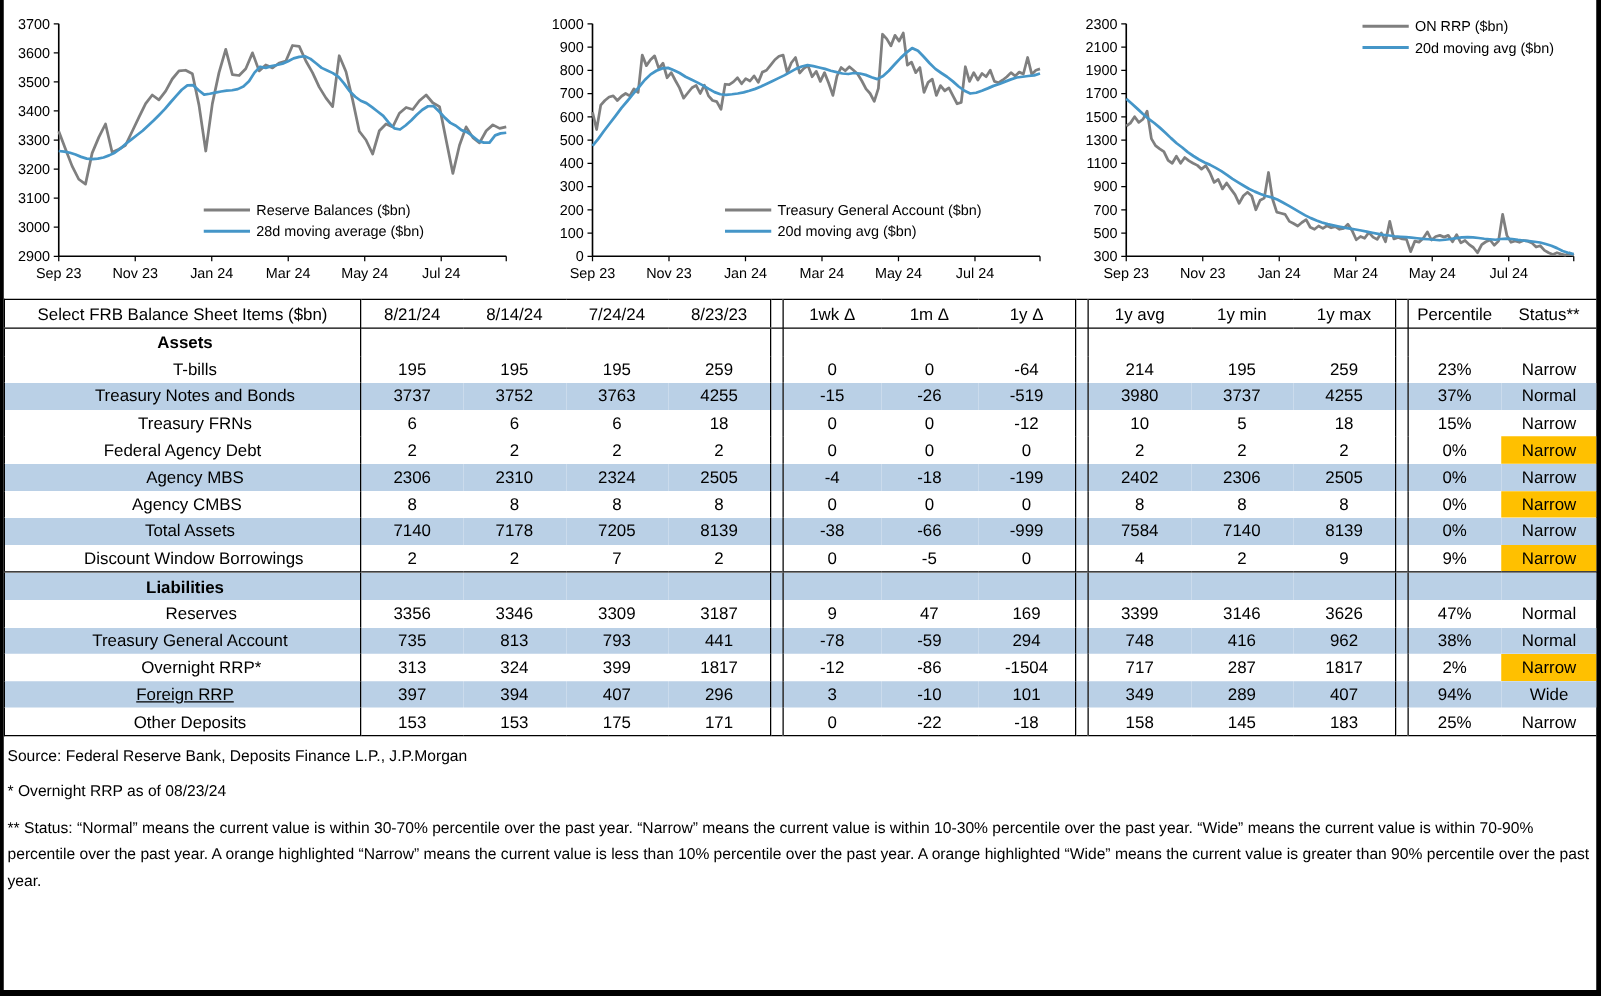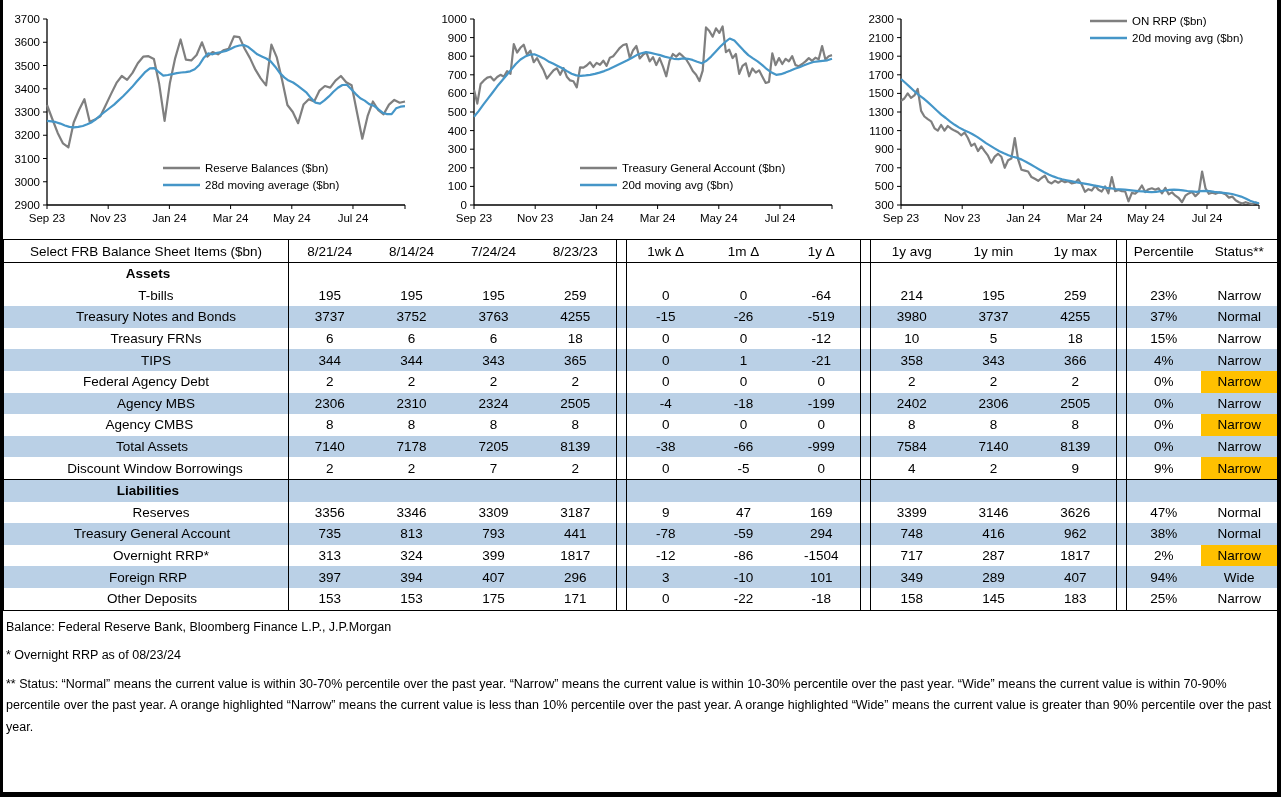--- a/index.html
+++ b/index.html
@@ -267,38 +267,20 @@
           <td>0</td>
           <td>-12</td>
           <td class="sp"></td>
           <td>10</td>
           <td>5</td>
           <td>18</td>
           <td class="sp"></td>
           <td>15%</td>
           <td>Narrow</td>
         </tr>
-        <tr class="shade">
-          <td class="lbl" style="padding-left: 22px;">TIPS</td>
-          <td>344</td>
-          <td>344</td>
-          <td>343</td>
-          <td>365</td>
-          <td class="sp"></td>
-          <td>0</td>
-          <td>1</td>
-          <td>-21</td>
-          <td class="sp"></td>
-          <td>358</td>
-          <td>343</td>
-          <td>366</td>
-          <td class="sp"></td>
-          <td>4%</td>
-          <td class="hl">Narrow</td>
-        </tr>
         <tr>
           <td class="lbl" style="">Federal Agency Debt</td>
           <td>2</td>
           <td>2</td>
           <td>2</td>
           <td>2</td>
           <td class="sp"></td>
           <td>0</td>
           <td>0</td>
           <td>0</td>
@@ -448,21 +430,21 @@
           <td>-1504</td>
           <td class="sp"></td>
           <td>717</td>
           <td>287</td>
           <td>1817</td>
           <td class="sp"></td>
           <td>2%</td>
           <td class="hl">Narrow</td>
         </tr>
         <tr class="shade">
-          <td class="lbl" style="padding-left: 6px;">Foreign RRP</td>
+          <td class="lbl" style="padding-left: 6px; text-decoration: underline;">Foreign RRP</td>
           <td>397</td>
           <td>394</td>
           <td>407</td>
           <td>296</td>
           <td class="sp"></td>
           <td>3</td>
           <td>-10</td>
           <td>101</td>
           <td class="sp"></td>
           <td>349</td>
@@ -487,18 +469,18 @@
           <td>145</td>
           <td>183</td>
           <td class="sp"></td>
           <td>25%</td>
           <td>Narrow</td>
         </tr>
       </tbody>
   </table>
 
   <div class="foot">
-    <div class="fline">Balance: Federal Reserve Bank, Bloomberg Finance L.P., J.P.Morgan</div>
+    <div class="fline">Source: Federal Reserve Bank, Deposits Finance L.P., J.P.Morgan</div>
     <div class="fline">* Overnight RRP as of 08/23/24</div>
     <div class="fline">** Status: “Normal” means the current value is within 30-70% percentile over the past year. “Narrow” means the current value is within 10-30% percentile over the past year. “Wide” means the current value is within 70-90% percentile over the past year. A orange highlighted “Narrow” means the current value is less than 10% percentile over the past year. A orange highlighted “Wide” means the current value is greater than 90% percentile over the past year.</div>
   </div>
 
 </div>
 
 </body></html>

